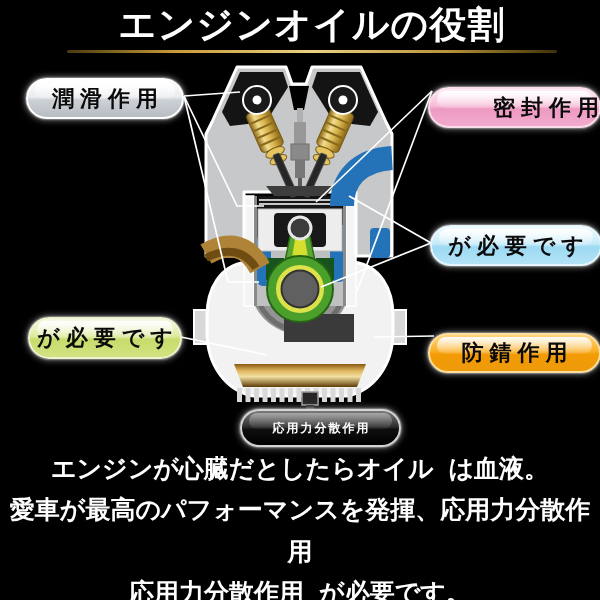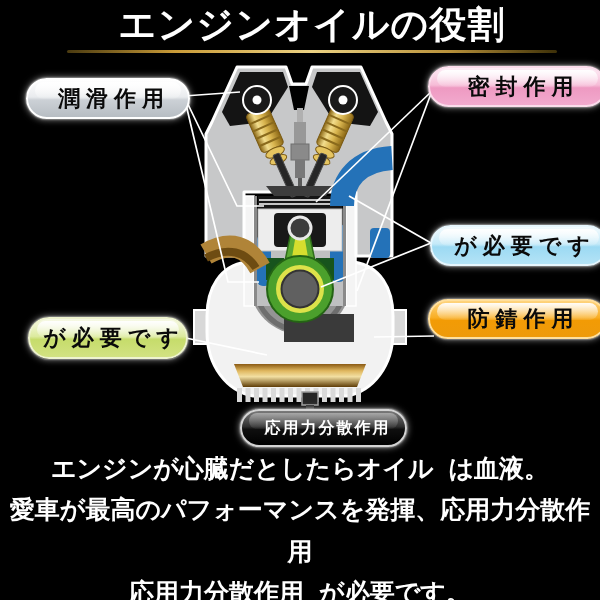--- a/index.html
+++ b/index.html
@@ -18,45 +18,45 @@
     background:linear-gradient(90deg,#4a3a10 0%,#c99b38 22%,#ecd283 50%,#b8913a 78%,#3d3008 100%);
     border-radius:2px;
   }
   
   #engine-layer{position:absolute;left:0;top:0;width:600px;height:600px;}
   
   .badge{
     position:absolute;display:flex;align-items:center;justify-content:center;
     border-radius:999px;font-weight:700;font-size:22px;color:#0a0a0a;
     box-shadow:0 0 7px rgba(255,255,255,.65),0 0 2px rgba(255,255,255,.9);
-    border:2px solid #fff;z-index:5;padding-left:6px;
+    border:2px solid #fff;z-index:5;
   }
   .badge::before{
     content:"";position:absolute;left:7px;right:7px;top:2px;height:46%;
     border-radius:999px;
     background:linear-gradient(180deg,rgba(255,255,255,.95),rgba(255,255,255,.08));
     pointer-events:none;
   }
   .badge-text{position:relative;z-index:1;letter-spacing:6px;margin-right:-6px;}
   .badge-lub  {left:26px; top:78px; width:154px;height:37px;
     background:linear-gradient(180deg,#ffffff 0%,#e9ebee 46%,#ccd1d6 54%,#b7bdc3 100%);
     border-color:#ffffff;}
-  .badge-seal {left:428px;top:66px; width:169px;height:37px;
+  .badge-seal {left:428px;top:87px; width:169px;height:37px;
     background:linear-gradient(180deg,#fdeef6 0%,#f6bcd7 46%,#ee9ac2 54%,#f2aace 100%);
-    border-color:#fbdceb;}
+    border-color:#fbdceb;justify-content:flex-end;}
   .badge-cool {left:430px;top:225px;width:168px;height:37px;
     background:linear-gradient(180deg,#f3fbfe 0%,#c3e9f8 46%,#9cdaf3 54%,#b4e3f6 100%);
     border-color:#e6f6fd;}
   .badge-clean{left:28px; top:317px;width:150px;height:38px;
     background:linear-gradient(180deg,#f8fae8 0%,#dcea9e 46%,#c6dc6b 54%,#d2e282 100%);
     border-color:#eef3cf;}
-  .badge-rust {left:428px;top:299px;width:169px;height:36px;
+  .badge-rust {left:428px;top:333px;width:169px;height:36px;
     background:linear-gradient(180deg,#fed47e 0%,#f9ae24 46%,#f29b05 54%,#ee9a0b 100%);
     border-color:#ffdf9d;text-align:right;}
-  .badge-stress{left:240px;top:409px;width:157px;height:34px;font-size:16px;color:#fff;
+  .badge-stress{left:240px;top:409px;width:157px;height:34px;font-size:12px;color:#fff;
     background:linear-gradient(180deg,#7b7b7b 0%,#2e2e2e 46%,#0f0f0f 54%,#000 100%);
     border-color:#d4d4d4;}
   .badge-stress::before{background:linear-gradient(180deg,rgba(255,255,255,.38),rgba(255,255,255,.04));}
   .badge-stress .badge-text{letter-spacing:2px;margin-right:-2px;}
   
   #caption{
     position:absolute;left:0;top:450px;width:600px;text-align:center;color:#fff;
     font-family:Liberation Mono, monospace;font-weight:700;
     font-size:25px;line-height:1.65;
   }

